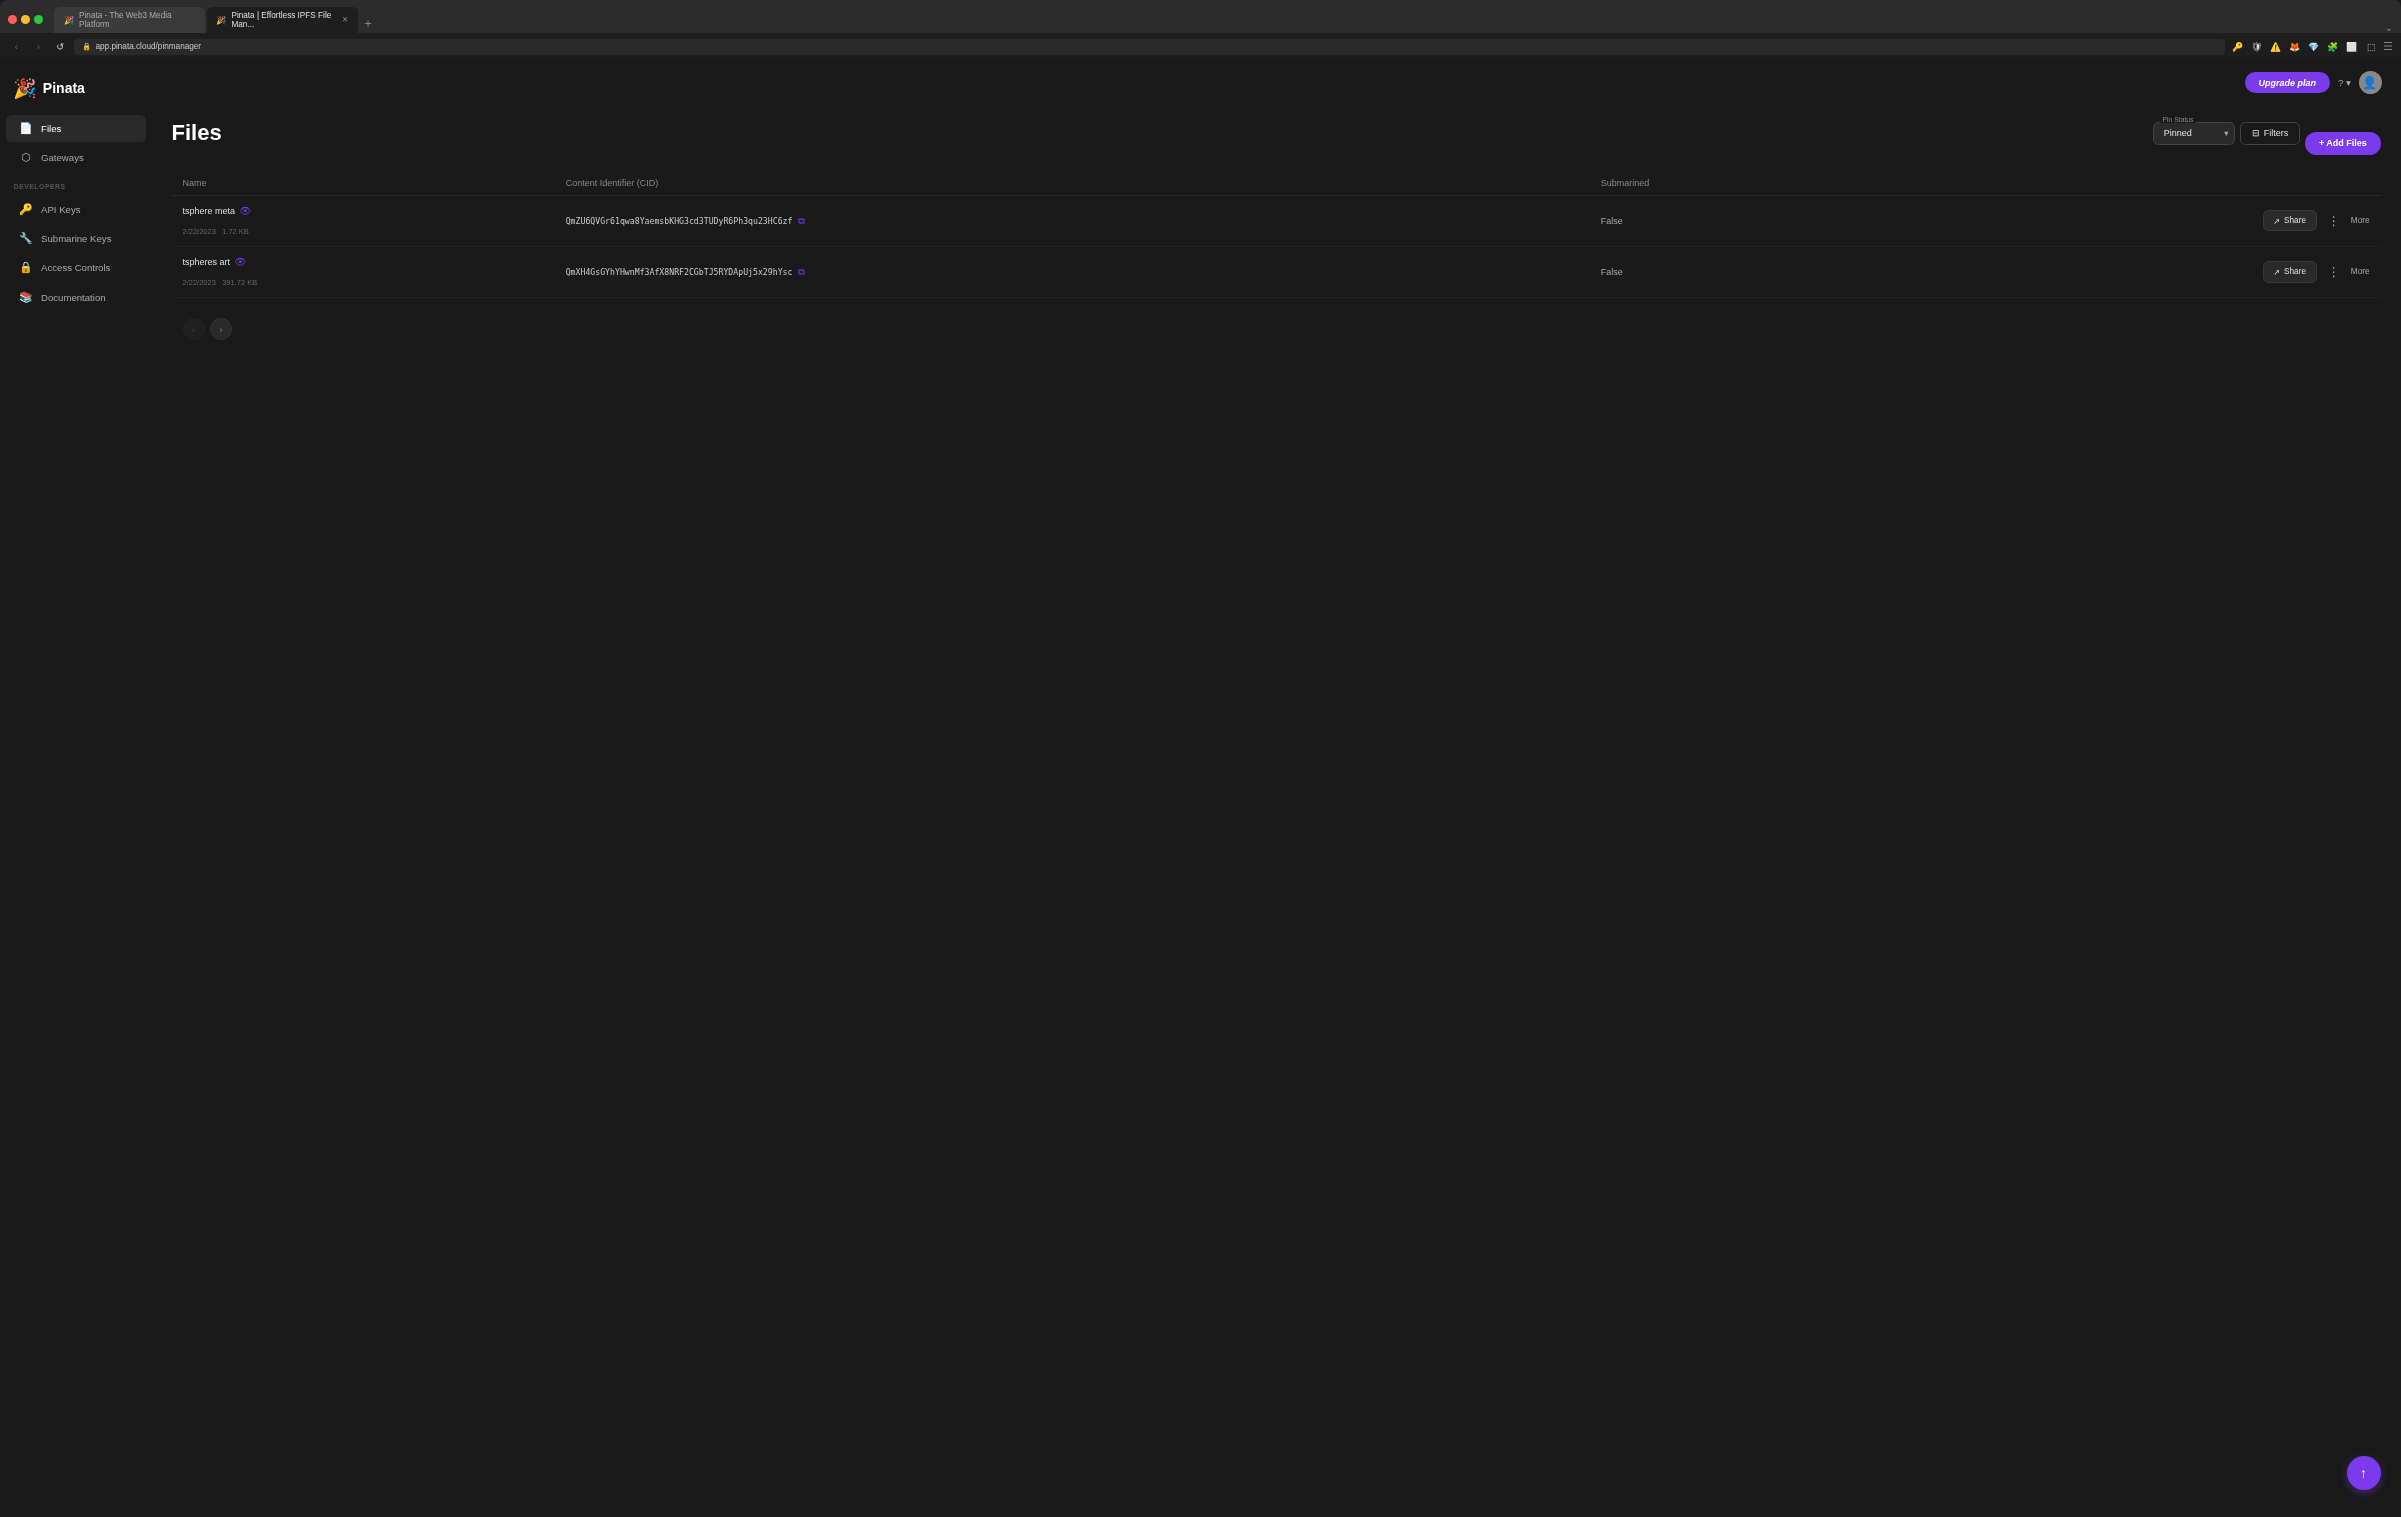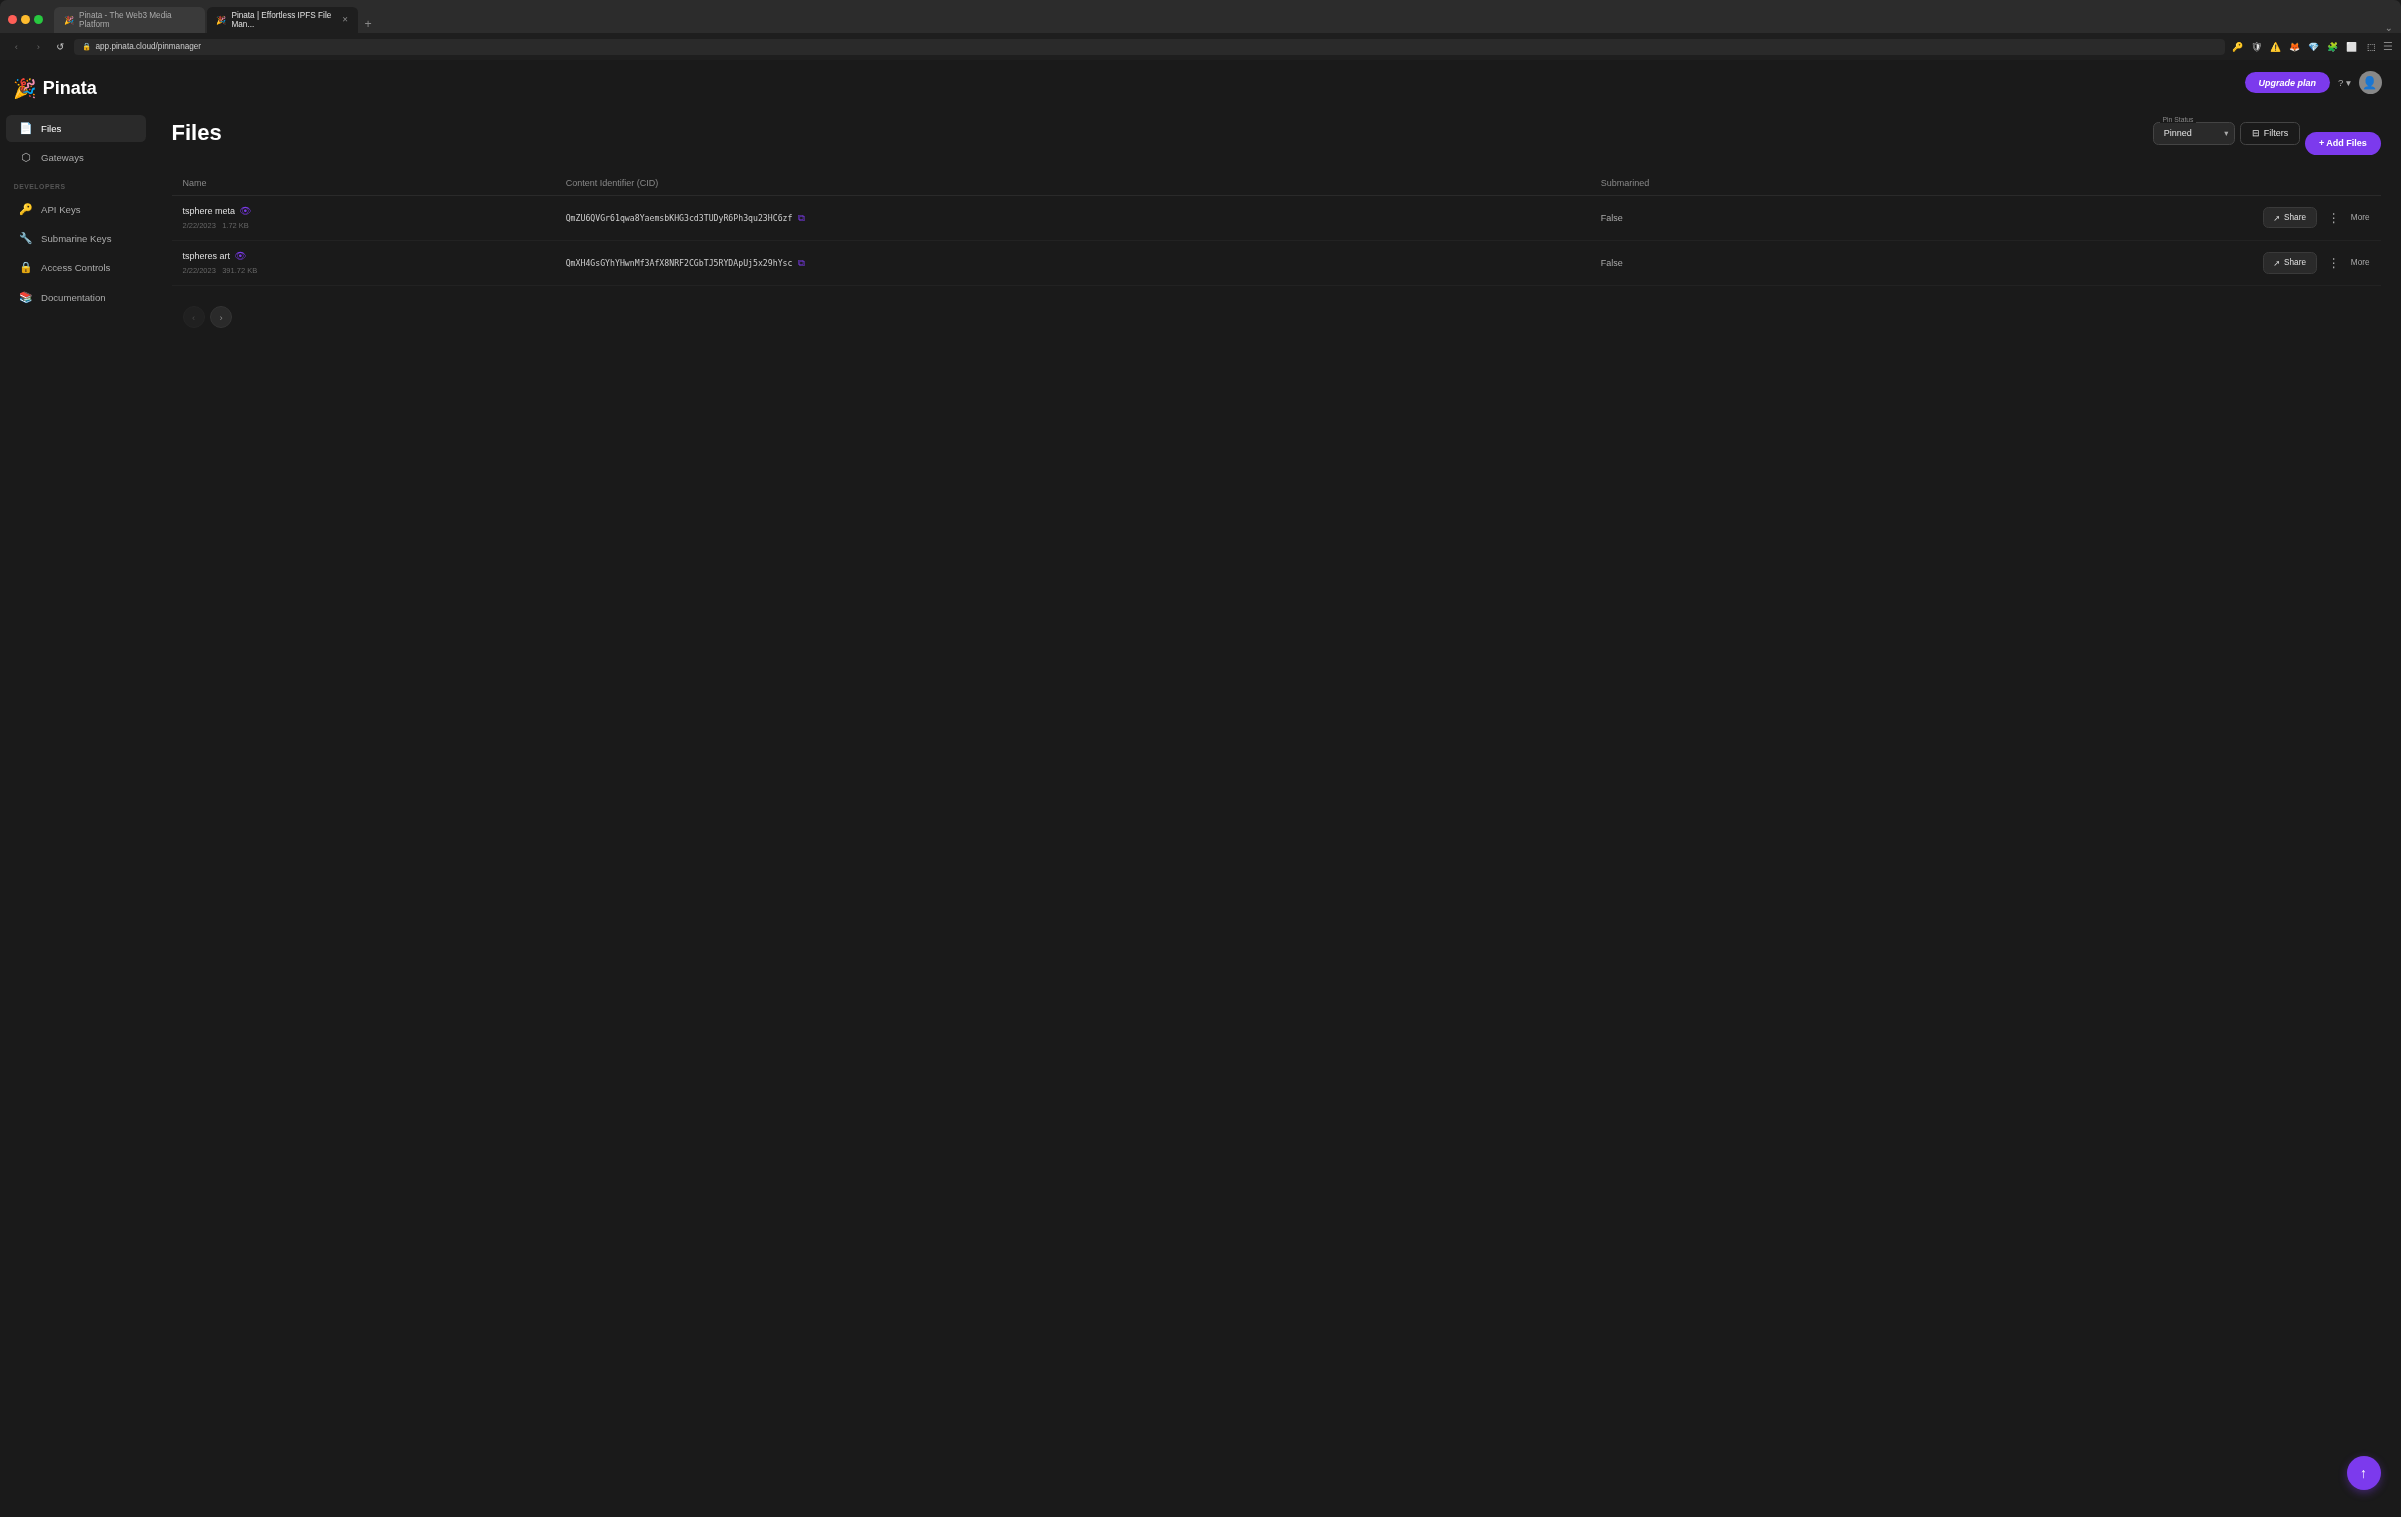--- a/index.html
+++ b/index.html
@@ -158,21 +158,21 @@
     .sidebar-logo {
       display: flex;
       align-items: center;
       gap: 5.5px;
       padding: 5.5px 13.7px 13.7px;
     }
     .logo-icon {
       font-size: 19px;
     }
     .logo-text {
-      font-size: 18px;
+      font-size: 14px;
       font-weight: 600;
       color: #fff;
       text-align: center;
     }
     .sidebar-nav-item {
       display: flex;
       align-items: center;
       gap: 8.2px;
       padding: 6.8px 13.7px;
       font-size: 9.6px;
@@ -358,21 +358,21 @@
       align-items: center;
       gap: 5.5px;
     }
     .file-name-text {
       font-weight: 400;
       color: #e0e0e0;
     }
     .file-meta {
       font-size: 7.5px;
       color: #666;
-      margin-top: 5px;
+      margin-top: 11px;
     }
     .eye-icon {
       color: #7c3aed;
       font-size: 9.6px;
       cursor: pointer;
     }
     .cid-text {
       font-family: monospace;
       font-size: 8.2px;
       color: #ccc;

